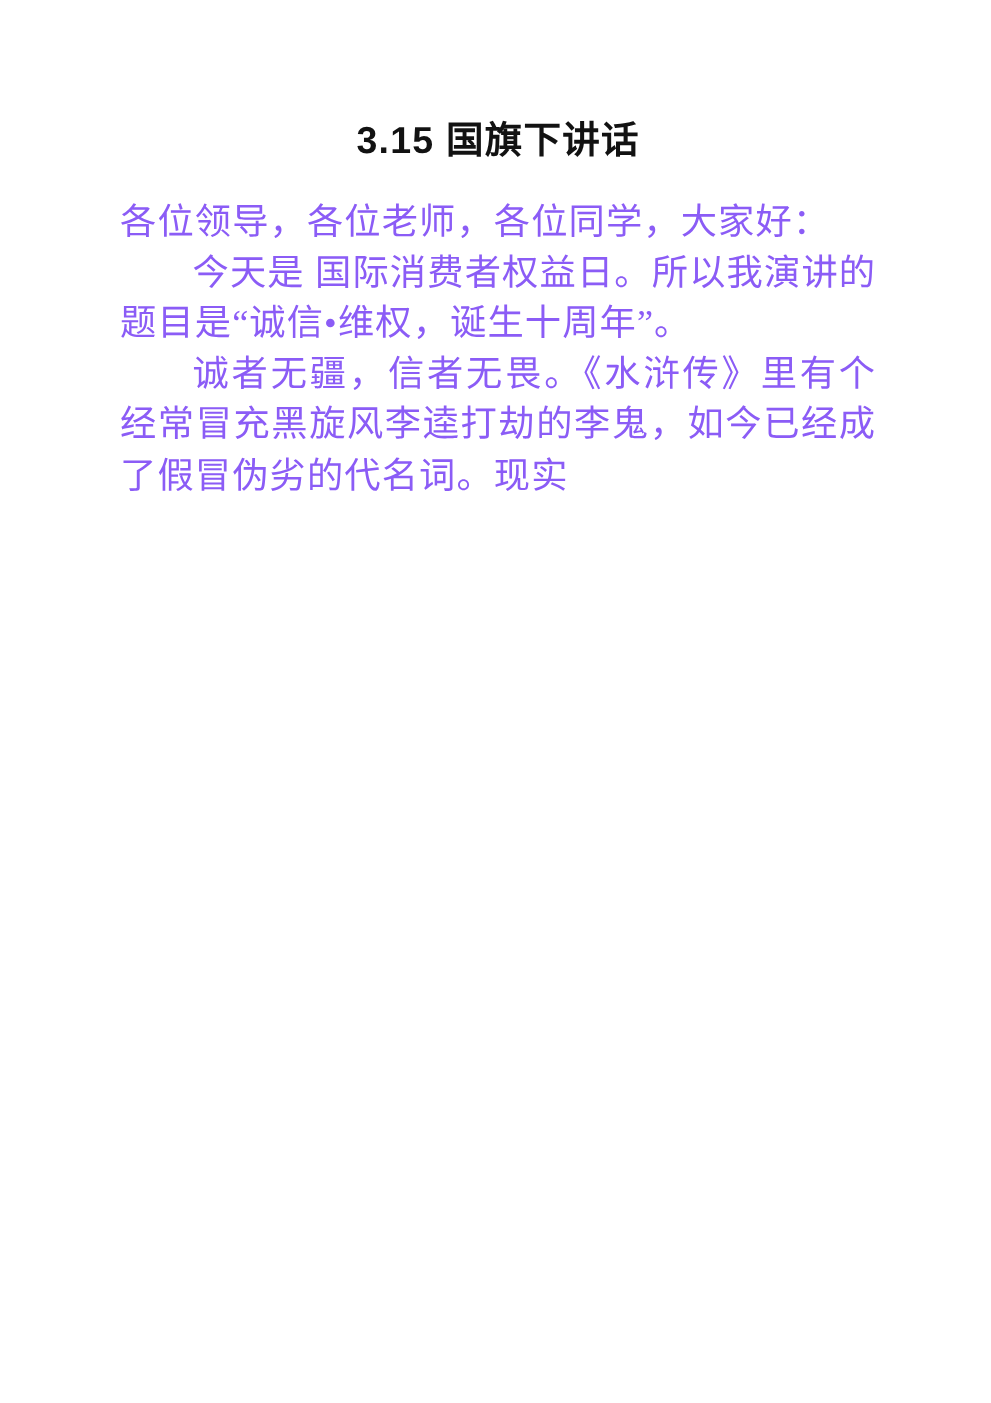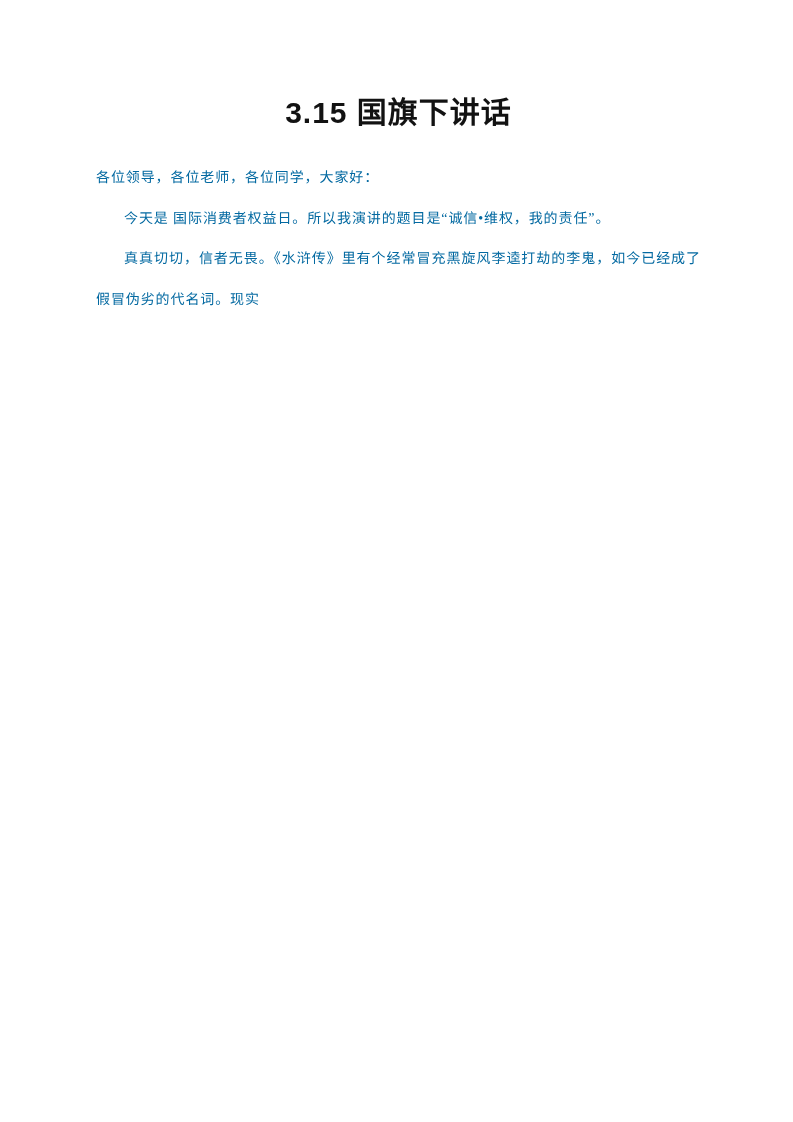--- a/index.html
+++ b/index.html
@@ -25,34 +25,34 @@
     text-align: center;
     color: #121212;
     margin: 0 0 24px 0;
     letter-spacing: 1px;
   }
   .doc-body {
     width: 100%;
   }
   .para {
     font-family: "Liberation Serif", "DejaVu Serif", serif;
-    font-size: 14px;
+    font-size: 29px;
     line-height: 40.5px;
     letter-spacing: 0.9px;
     text-align: justify;
-    color: #0369a1;
+    color: #8b5cf6;
     margin: 0;
   }
   .para.indent {
     text-indent: 2em;
   }
 </style>
 </head>
 <body>
 
 <div class="page">
   <h1 class="title">3.15 国旗下讲话</h1>
   <div class="doc-body">
       <p class="para">各位领导，各位老师，各位同学，大家好：</p>
-      <p class="para indent">今天是 国际消费者权益日。所以我演讲的题目是“诚信•维权，我的责任”。</p>
-      <p class="para indent">真真切切，信者无畏。《水浒传》里有个经常冒充黑旋风李逵打劫的李鬼，如今已经成了假冒伪劣的代名词。现实</p>
+      <p class="para indent">今天是 国际消费者权益日。所以我演讲的题目是“诚信•维权，诞生十周年”。</p>
+      <p class="para indent">诚者无疆，信者无畏。《水浒传》里有个经常冒充黑旋风李逵打劫的李鬼，如今已经成了假冒伪劣的代名词。现实</p>
     </div>
 </div>
 
 </body></html>

